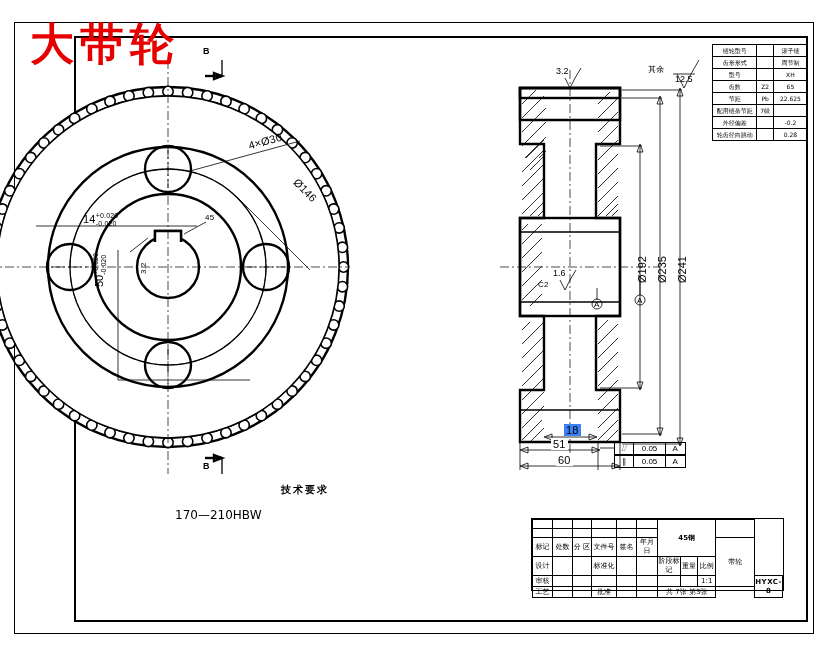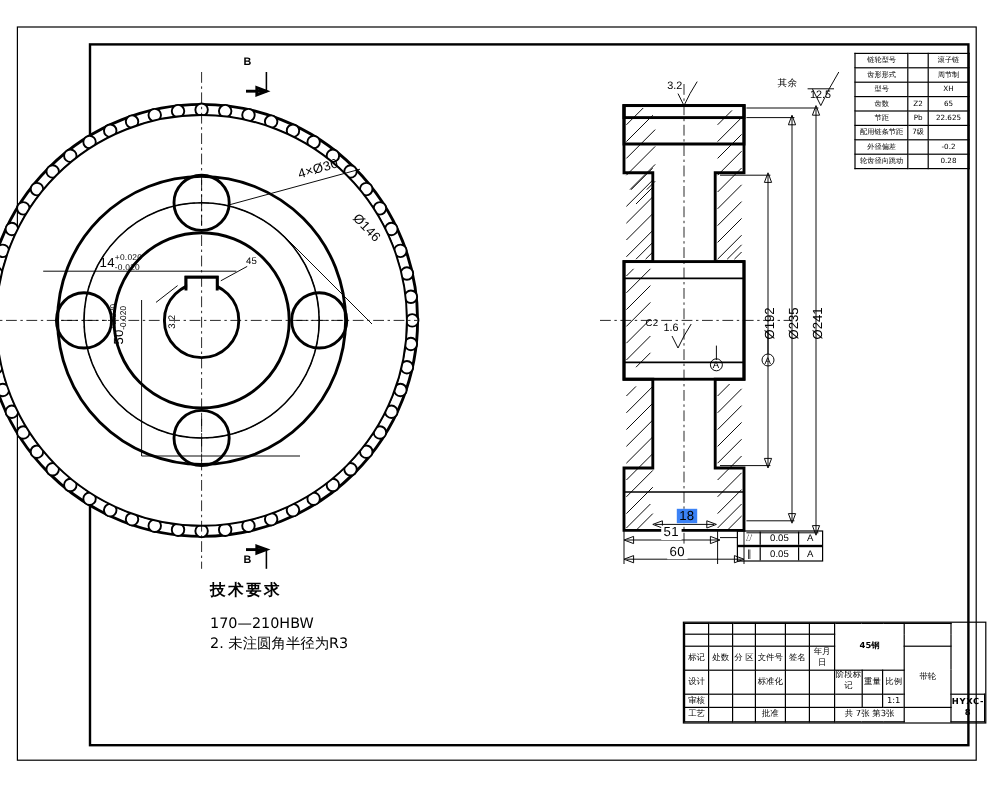--- a/index.html
+++ b/index.html
@@ -35,38 +35,38 @@
   .dimv{position:absolute;font-size:11px;font-family:"Liberation Sans",sans-serif;
         white-space:nowrap;transform-origin:left top;}
   .tiny{font-size:8px;}
 
   
   .tolstack{display:inline-block;vertical-align:middle;font-size:7px;line-height:8px;
             text-align:left;}
 
   
   .tech{position:absolute;left:175px;top:483px;width:260px;}
-  .tech-title{font-size:13px;font-weight:700;
+  .tech-title{font-size:10px;font-weight:700;text-align:center;
               font-family:"DejaVu Sans",sans-serif;letter-spacing:2px;
               margin-bottom:10px;}
   .tech-line{font-size:12px;line-height:17px;font-family:"DejaVu Sans",sans-serif;
              white-space:nowrap;}
 
   
   .param-table{position:absolute;left:712px;top:44px;width:96px;
                border-collapse:collapse;}
   .param-table td{border:1px solid #000;height:11px;font-size:6px;
                   font-family:"DejaVu Sans",sans-serif;text-align:center;
                   padding:0;line-height:9px;overflow:hidden;}
   .pc1{width:46px;}
   .pc2{width:16px;}
   .pc3{width:34px;}
 
   
-  .title-block{position:absolute;left:569px;top:518px;width:253px;height:85px;
+  .title-block{position:absolute;left:531px;top:518px;width:253px;height:73px;
                border:1.6px solid #000;box-sizing:border-box;}
   .tb-tbl{border-collapse:collapse;width:100%;height:100%;}
   .tb-tbl td{border:0.9px solid #000;font-size:7px;text-align:center;
              font-family:"DejaVu Sans",sans-serif;padding:0;line-height:9px;}
   .tb-big{font-size:13px;font-family:"DejaVu Sans",sans-serif;font-weight:700;}
   .tb-mid{font-size:11px;font-family:"DejaVu Sans",sans-serif;font-weight:400;}
   .tb-code{font-size:10px;font-family:"DejaVu Sans",sans-serif;font-weight:700;
            letter-spacing:0.5px;}
 
   
@@ -80,20 +80,21 @@
   .sfin{position:absolute;font-size:9px;font-family:"Liberation Sans",sans-serif;}
 </style>
 </head>
 <body>
 
 <div id="stage">
 
   <div class="outer-frame"></div>
   <div class="inner-frame"></div>
 
+  <div class="watermark">大带轮</div>
 
   <div class="svgwrap">
   <svg width="830" height="654" viewBox="0 0 830 654">
 
     <g>
 
       <circle class="ln thick" cx="168" cy="267" r="180" stroke-dasharray="0"></circle>
       <circle class="ln med" cx="168" cy="267" r="171"></circle>
 
       <g class="ln med">
@@ -380,42 +381,41 @@
   <div class="dimv" style="left:636px;top:283px;transform:rotate(-90deg);">Ø192</div>
   <div class="dimv" style="left:656px;top:283px;transform:rotate(-90deg);">Ø235</div>
   <div class="dimv" style="left:676px;top:283px;transform:rotate(-90deg);">Ø241</div>
 
   <div class="dim" style="left:564px;top:424px;background:#3b82f6;padding:0 2px;">18</div>
   <div class="dim" style="left:551px;top:438px;background:#fff;padding:0 2px;">51</div>
   <div class="dim" style="left:556px;top:454px;background:#fff;padding:0 2px;">60</div>
 
   <div class="sfin" style="left:556px;top:66px;">3.2</div>
   <div class="sfin" style="left:553px;top:268px;">1.6</div>
-  <div class="dim tiny" style="left:538px;top:265px;">C2</div>
+  <div class="dim tiny" style="left:538px;top:280px;">C2</div>
   <div class="dim tiny" style="left:594px;top:300px;">A</div>
   <div class="dim tiny" style="left:637px;top:296px;">A</div>
 
   <div class="dim" style="left:648px;top:64px;font-family:'DejaVu Sans',sans-serif;font-size:8px;">其余</div>
   <div class="sfin" style="left:675px;top:60px;margin-top:14px;">12.5</div>
 
   <div class="gtol" style="left:614px;top:442px;width:72px;">
     <div style="width:20px;">⌰</div>
     <div style="width:32px;">0.05</div>
     <div style="width:20px;">A</div>
   </div>
   <div class="gtol" style="left:614px;top:455px;width:72px;">
     <div style="width:20px;">∥</div>
     <div style="width:32px;">0.05</div>
     <div style="width:20px;">A</div>
   </div>
 
   <div class="tech">
     <div class="tech-title">技术要求</div>
     <div class="tech-line">170—210HBW</div>
-    <div class="tech-line">2. 未注圆角半径为R3</div>
   </div>
 
   <table class="param-table">
     <tbody>
       <tr>
         <td class="pc1">链轮型号</td>
         <td class="pc2"></td>
         <td class="pc3">滚子链</td>
       </tr>
       <tr>
@@ -487,21 +487,21 @@
           <td>年月日</td>
           <td rowspan="3" class="tb-mid">带轮</td>
         </tr>
         <tr style="height:11px;">
           <td>设计</td>
           <td></td>
           <td></td>
           <td>标准化</td>
           <td></td>
           <td></td>
-          <td style="width:30px;font-family:Liberation Mono, monospace;">阶段标记</td>
+          <td style="width:30px;">阶段标记</td>
           <td style="width:22px;">重量</td>
           <td style="width:20px;">比例</td>
         </tr>
         <tr style="height:11px;">
           <td>审核</td>
           <td></td>
           <td></td>
           <td></td>
           <td></td>
           <td></td>

